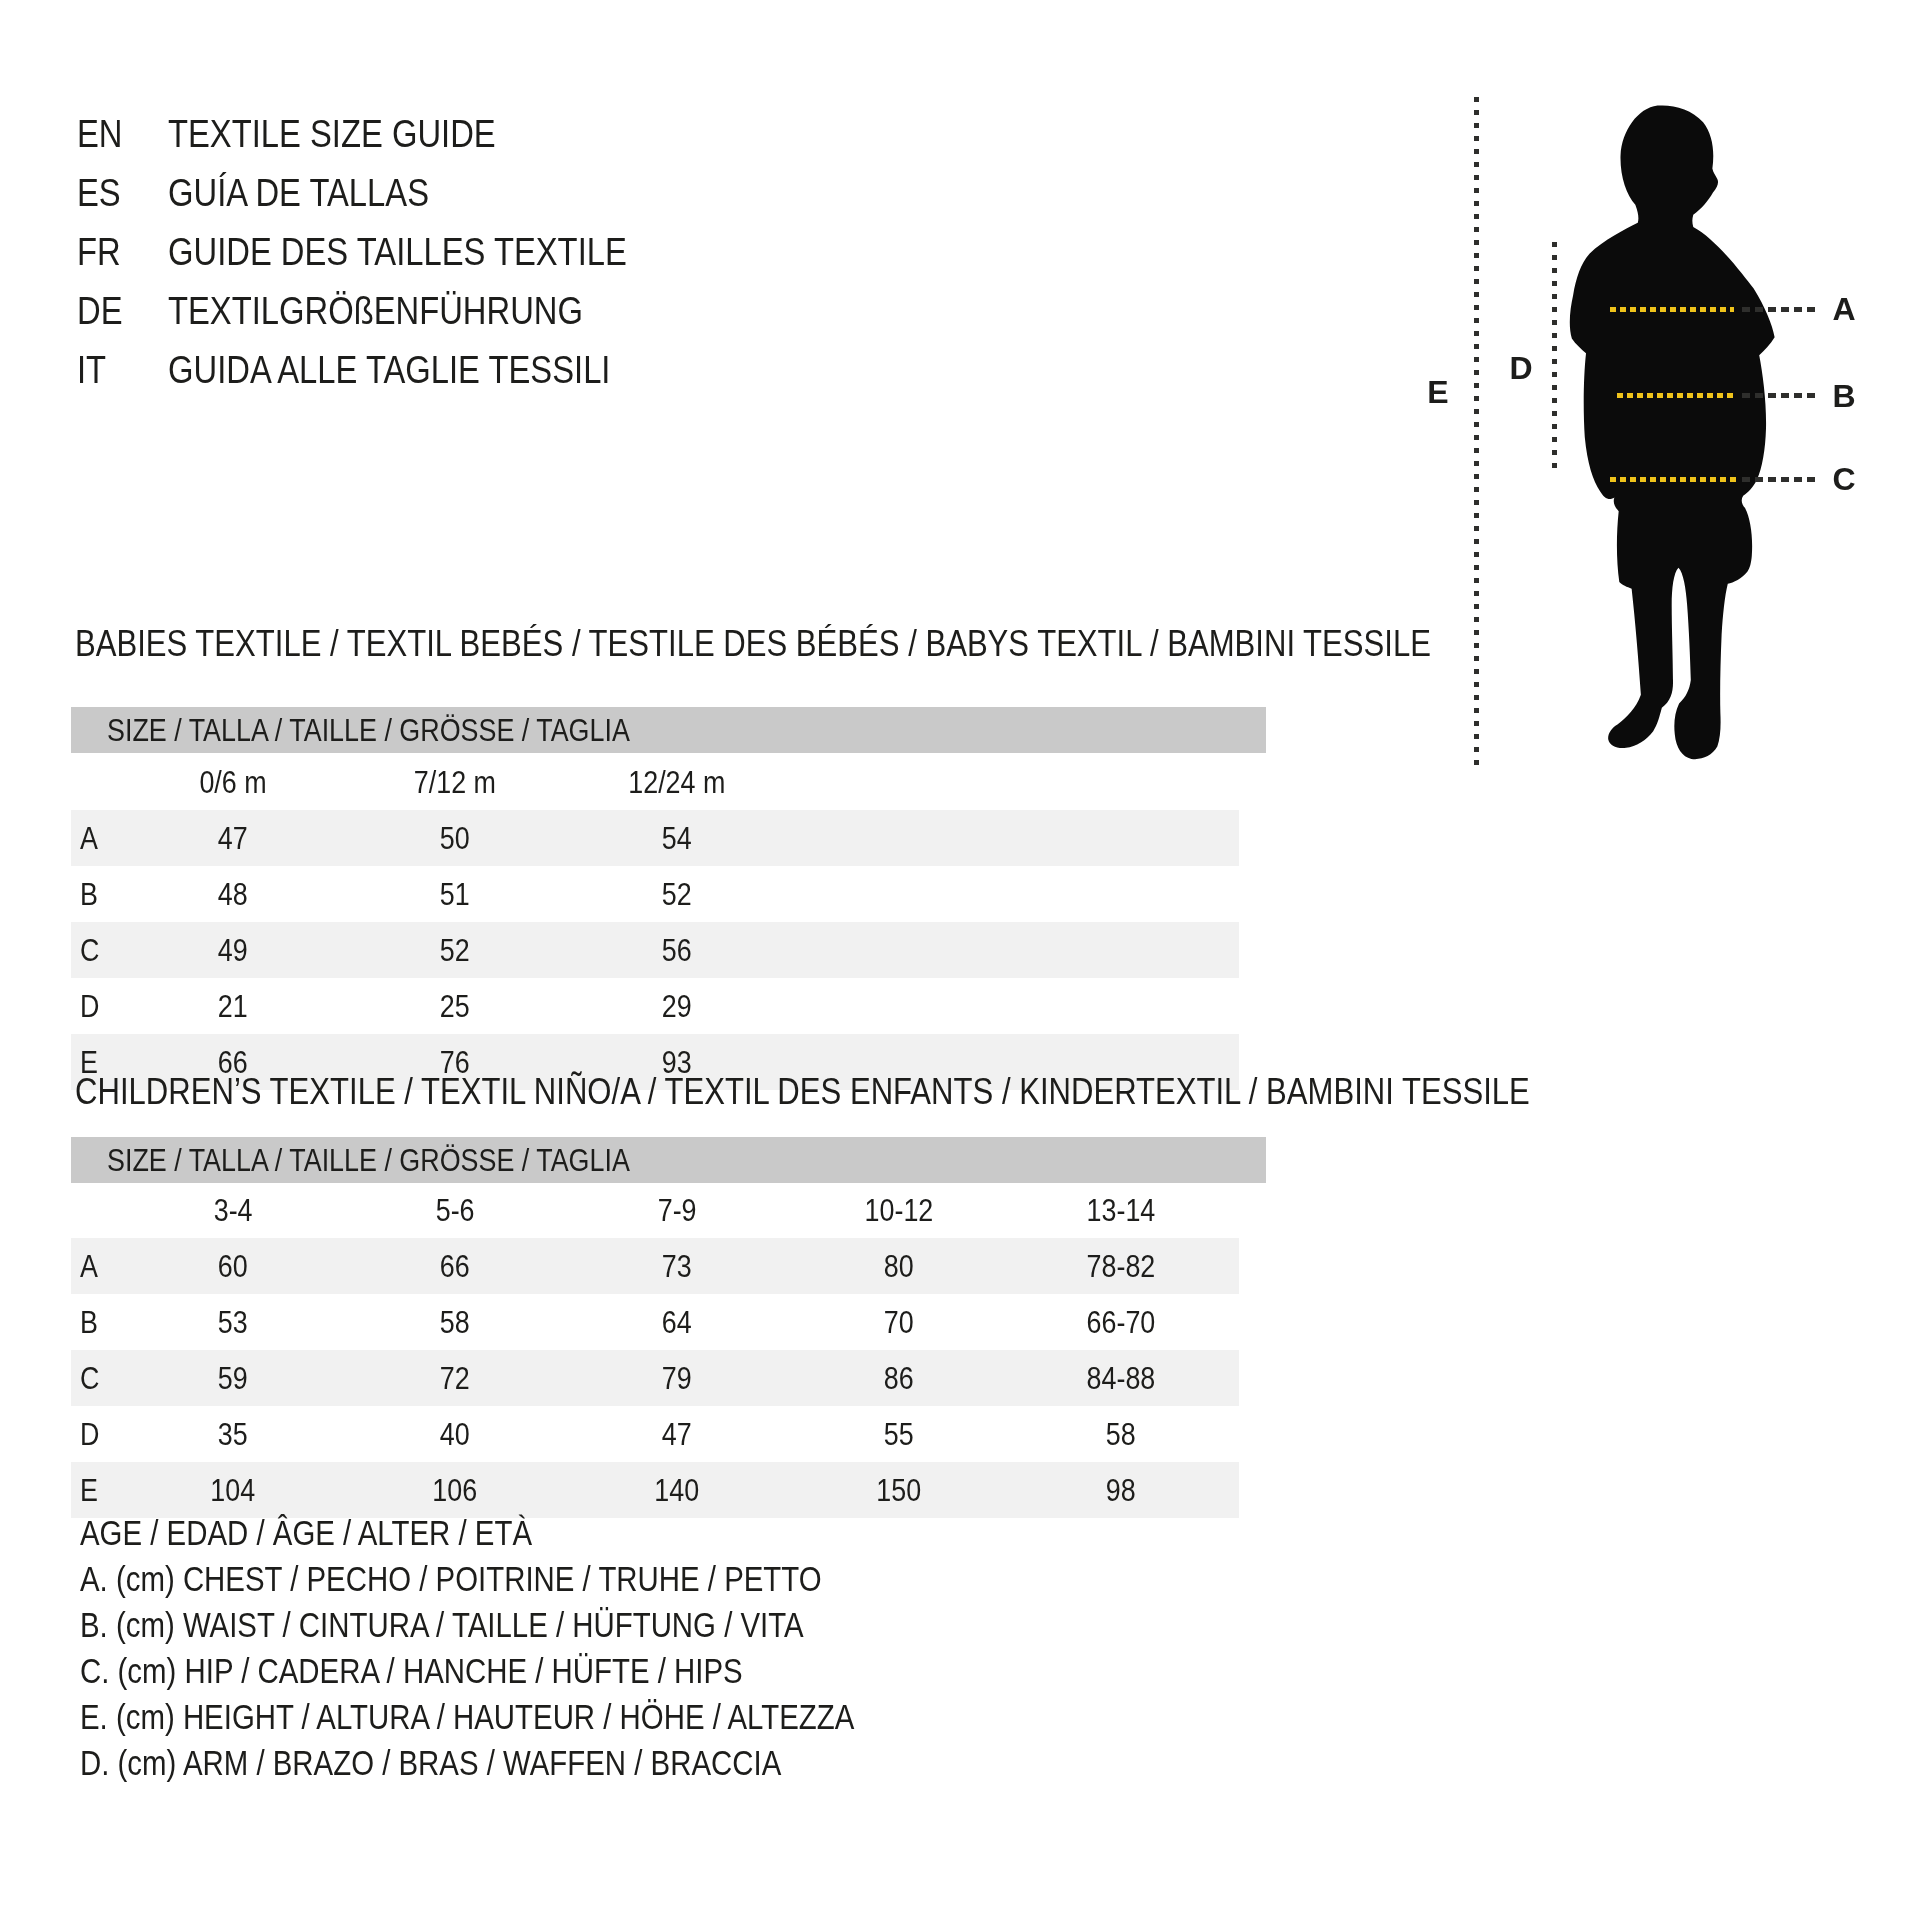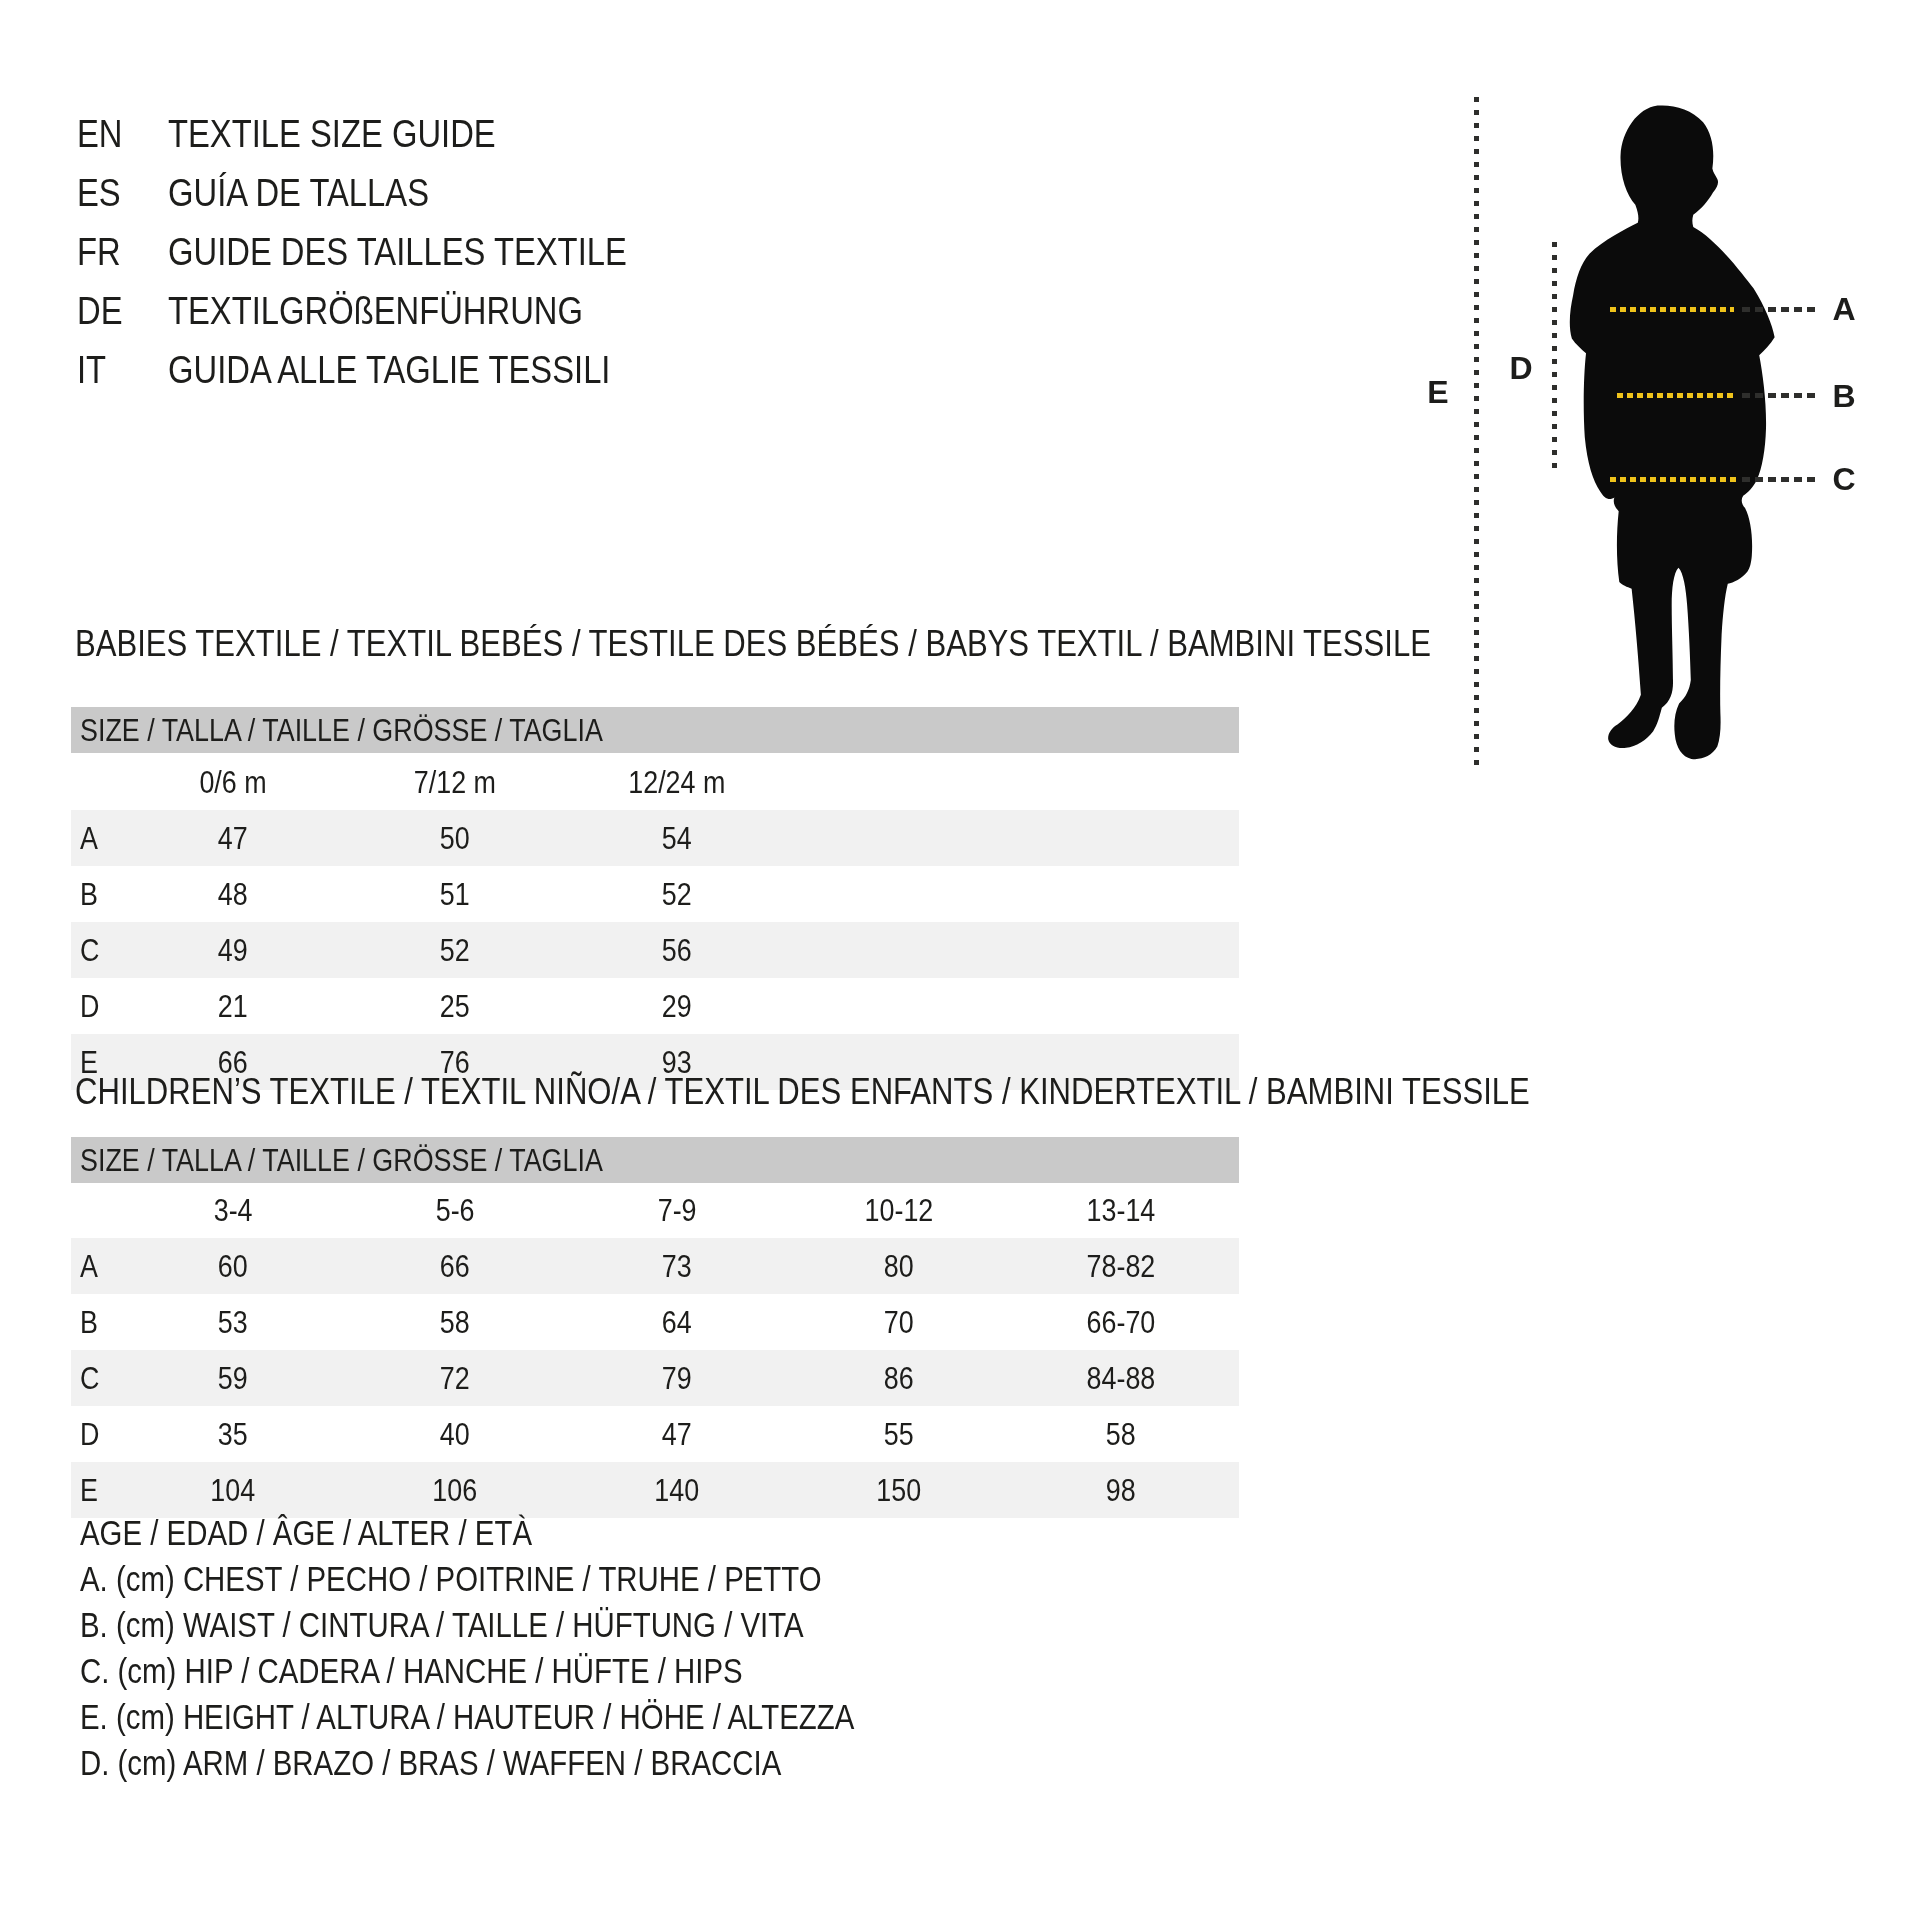--- a/index.html
+++ b/index.html
@@ -18,21 +18,21 @@
 
   
   .vdot{position:absolute;width:5px;background:repeating-linear-gradient(180deg,#2e2e2c 0 5px,transparent 5px 13px);}
   .hline{position:absolute;height:5px;}
   .hline.yellow{background:repeating-linear-gradient(90deg,#efc31b 0 6.2px,transparent 6.2px 10px);}
   .hline.dark{background:repeating-linear-gradient(90deg,#2e2e2c 0 8px,transparent 8px 13px);}
   .meas-label{position:absolute;font-size:32px;font-weight:700;transform:translate(-50%,-50%);}
 
   
   .section-title{left:75px;height:39px;line-height:39px;font-size:37px;}
-  .size-bar{left:71px;width:1168px;height:46px;line-height:46px;background:#c9c9c9;font-size:32px;}
+  .size-bar{left:71px;width:1168px;height:46px;line-height:46px;background:#c9c9c9;font-size:32px;padding-left:27px;}
   .size-bar .sqz{margin-left:9.2px;}
   .tbl{left:71px;width:1168px;}
   .trow{display:grid;align-items:center;height:56px;font-size:32px;}
   .trow.stripe{background:#f1f1f1;}
   .trow .rl{padding-left:9.2px;text-align:left;}
   .trow .cell{text-align:center;}
 
   
   .legend{left:80px;top:1510px;font-size:35px;}
   .legend .lline{height:46px;line-height:46px;}

